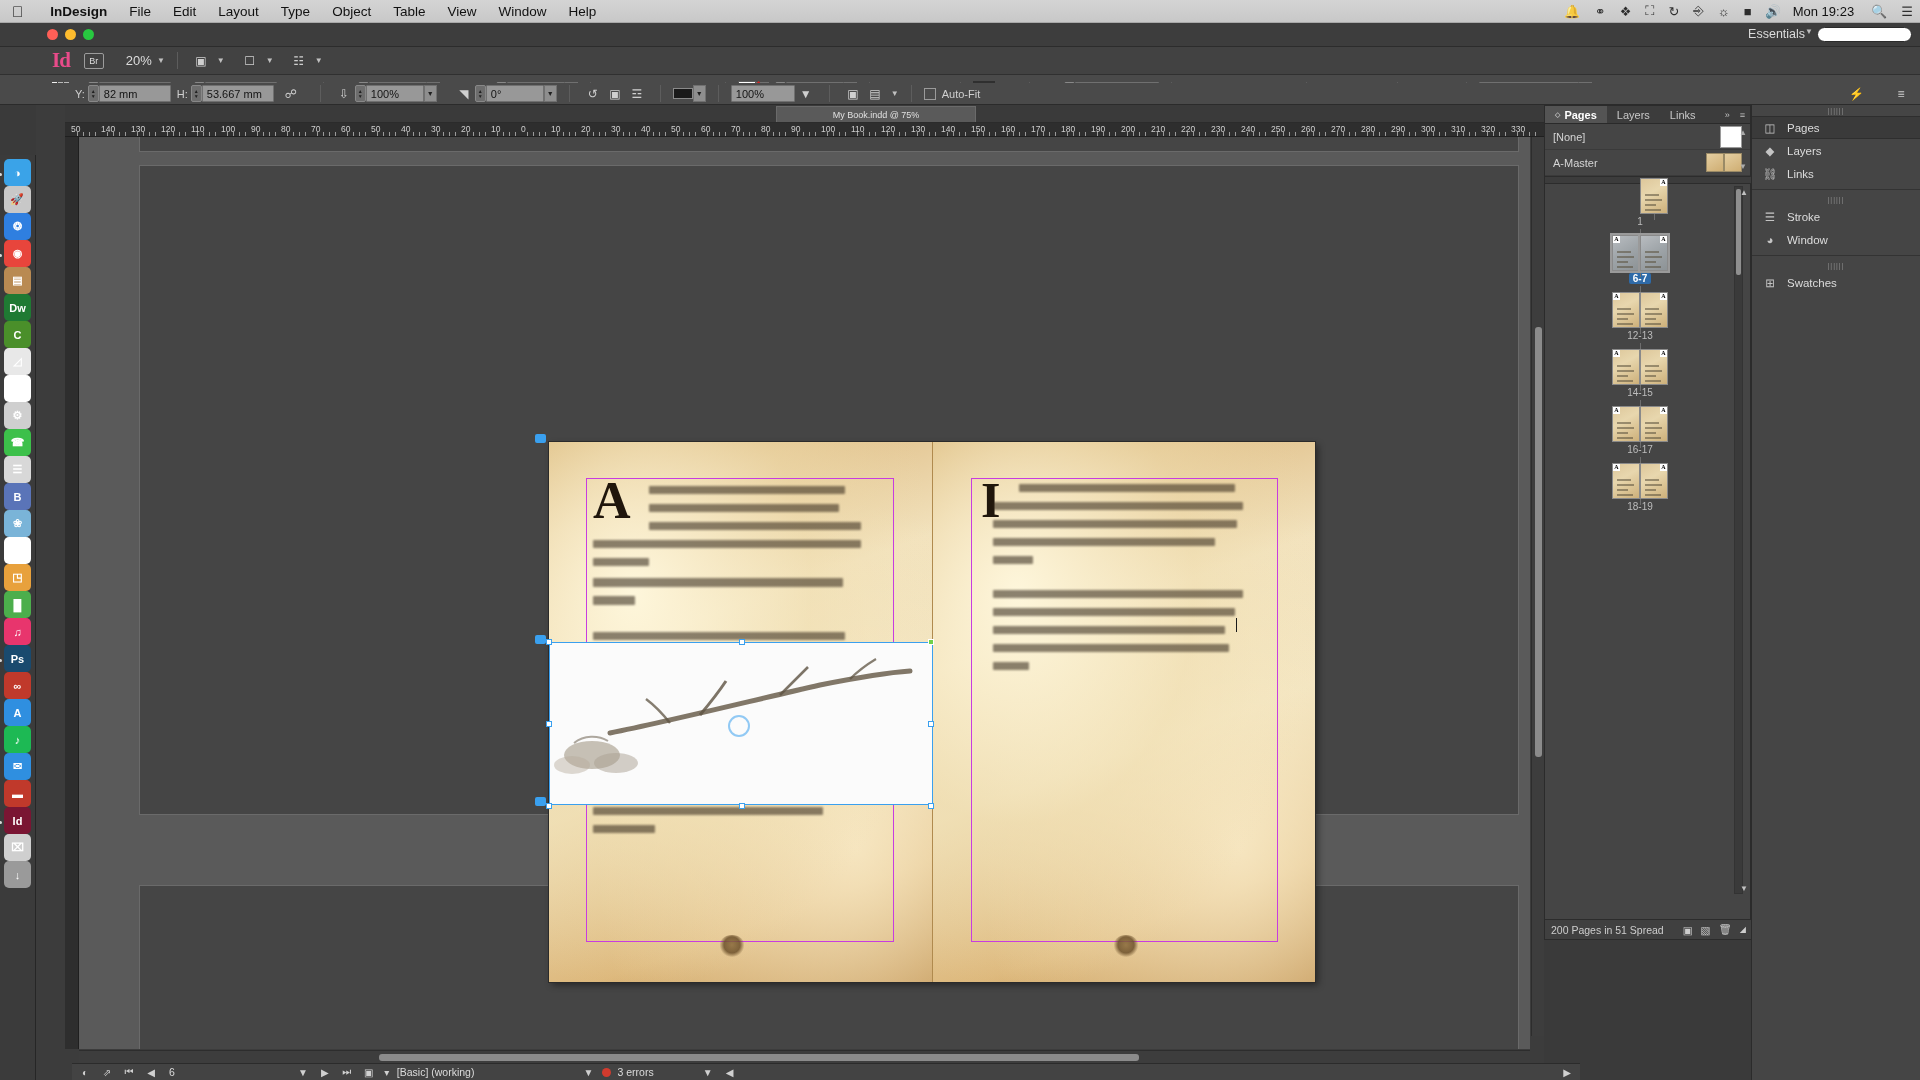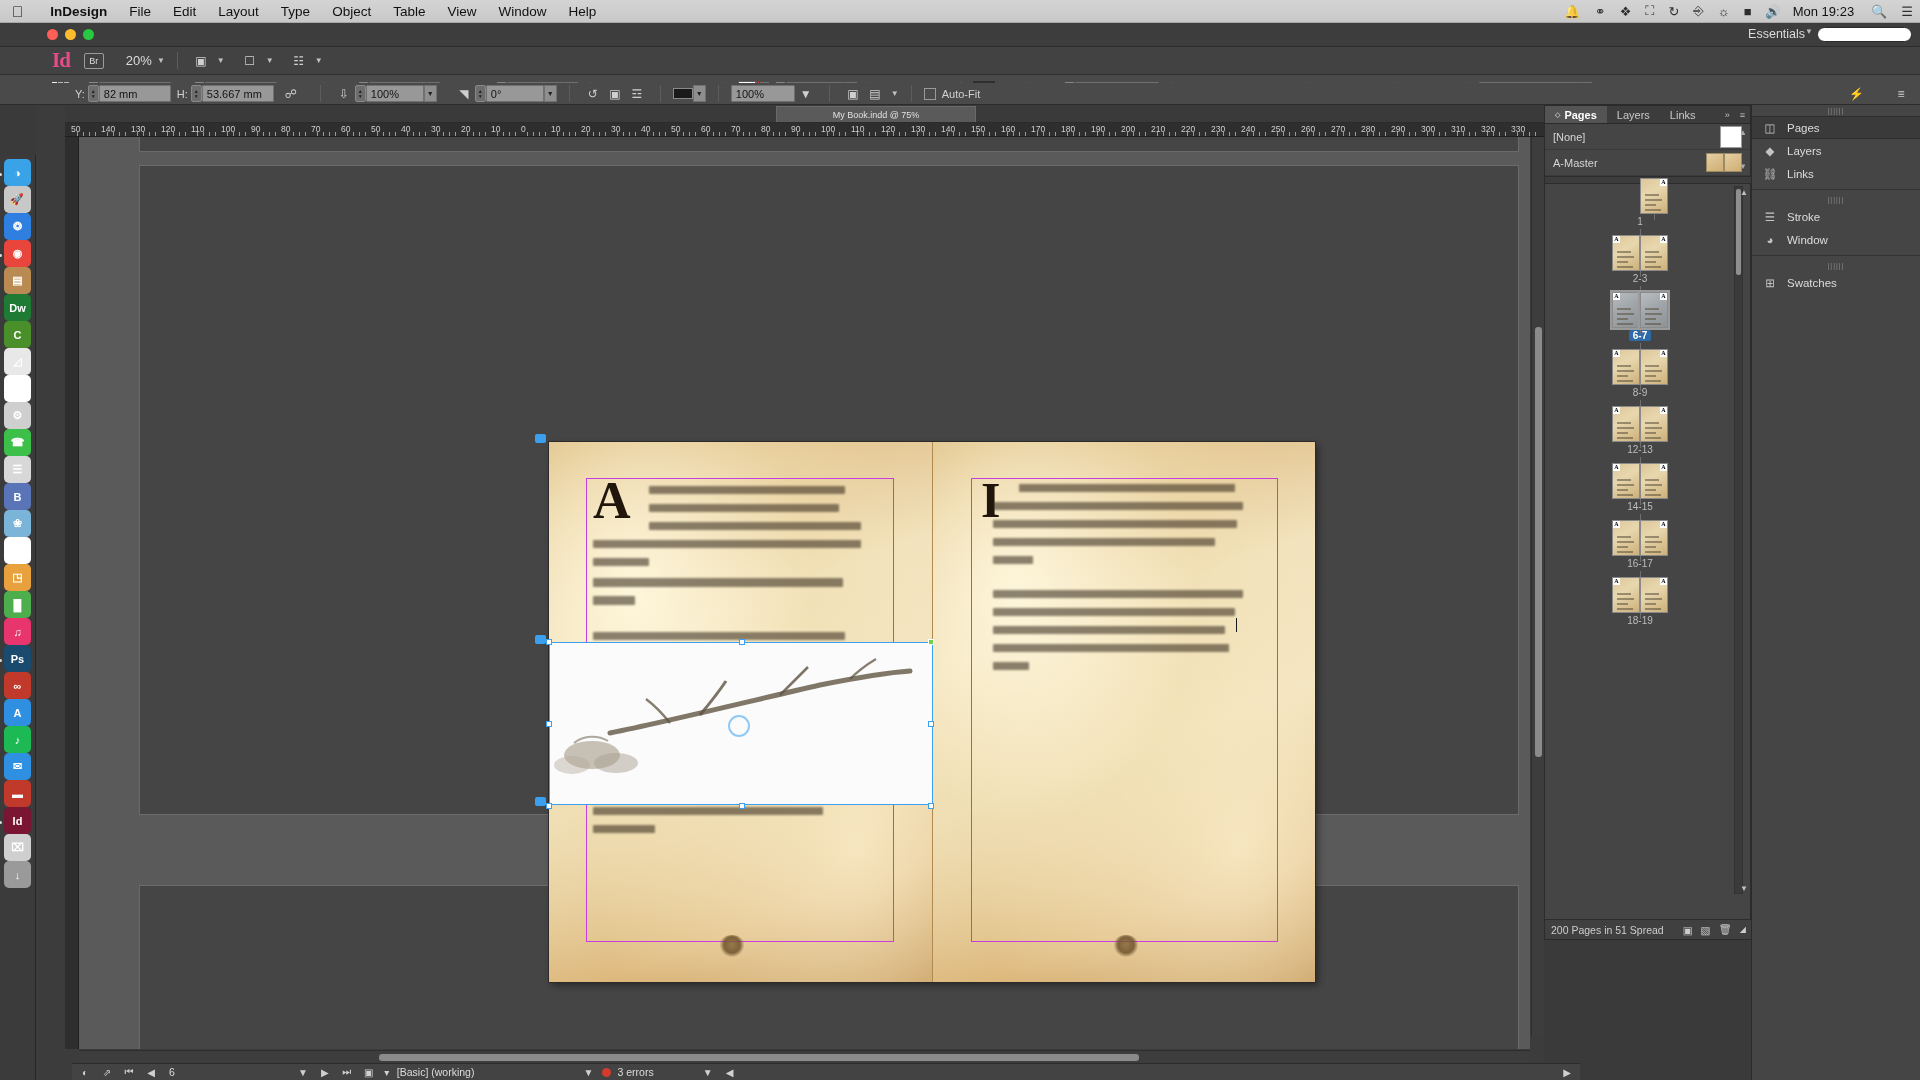--- a/index.html
+++ b/index.html
@@ -1103,76 +1103,36 @@
             <i class="ln" style="left: 4px; top: 20px; width: 17px; height: 2px;"></i>
             <i class="ln" style="left: 4px; top: 25px; width: 11px; height: 2px;"></i>
             <i class="ln" style="left: 4px; top: 30px; width: 16px; height: 2px;"></i>
           </div>
         </div>
         <div class="splabel">1</div>
       </div>
       <div class="spreaditem">
         <div class="thumbpair">
           <span class="centerline"></span>
-          <div class="thumb">
-            <span class="A l">A</span>
-            <i class="ln" style="left: 4px; top: 15px; width: 14px; height: 2px;"></i>
-            <i class="ln" style="left: 4px; top: 20px; width: 17px; height: 2px;"></i>
-            <i class="ln" style="left: 4px; top: 25px; width: 11px; height: 2px;"></i>
-            <i class="ln" style="left: 4px; top: 30px; width: 16px; height: 2px;"></i>
-          </div>
-          <div class="thumb">
-            <span class="A r">A</span>
-            <i class="ln" style="left: 4px; top: 15px; width: 14px; height: 2px;"></i>
-            <i class="ln" style="left: 4px; top: 20px; width: 17px; height: 2px;"></i>
-            <i class="ln" style="left: 4px; top: 25px; width: 11px; height: 2px;"></i>
-            <i class="ln" style="left: 4px; top: 30px; width: 16px; height: 2px;"></i>
-          </div>
-        </div>
-        <div class="splabel">2-3</div>
-      </div>
-      <div class="spreaditem">
-        <div class="thumbpair">
-          <span class="centerline"></span>
           <div class="thumb selhl" style="background: linear-gradient(150deg, rgb(184, 188, 192), rgb(158, 164, 168) 50%, rgb(141, 147, 150));">
             <span class="A l">A</span>
             <i class="ln" style="left: 4px; top: 15px; width: 14px; height: 2px;"></i>
             <i class="ln" style="left: 4px; top: 20px; width: 17px; height: 2px;"></i>
             <i class="ln" style="left: 4px; top: 25px; width: 11px; height: 2px;"></i>
             <i class="ln" style="left: 4px; top: 30px; width: 16px; height: 2px;"></i>
           </div>
           <div class="thumb selhl" style="background: linear-gradient(150deg, rgb(184, 188, 192), rgb(158, 164, 168) 50%, rgb(141, 147, 150));">
             <span class="A r">A</span>
             <i class="ln" style="left: 4px; top: 15px; width: 14px; height: 2px;"></i>
             <i class="ln" style="left: 4px; top: 20px; width: 17px; height: 2px;"></i>
             <i class="ln" style="left: 4px; top: 25px; width: 11px; height: 2px;"></i>
             <i class="ln" style="left: 4px; top: 30px; width: 16px; height: 2px;"></i>
           </div>
         </div>
         <div class="splabel sel">6-7</div>
-      </div>
-      <div class="spreaditem">
-        <div class="thumbpair">
-          <span class="centerline"></span>
-          <div class="thumb">
-            <span class="A l">A</span>
-            <i class="ln" style="left: 4px; top: 15px; width: 14px; height: 2px;"></i>
-            <i class="ln" style="left: 4px; top: 20px; width: 17px; height: 2px;"></i>
-            <i class="ln" style="left: 4px; top: 25px; width: 11px; height: 2px;"></i>
-            <i class="ln" style="left: 4px; top: 30px; width: 16px; height: 2px;"></i>
-          </div>
-          <div class="thumb">
-            <span class="A r">A</span>
-            <i class="ln" style="left: 4px; top: 15px; width: 14px; height: 2px;"></i>
-            <i class="ln" style="left: 4px; top: 20px; width: 17px; height: 2px;"></i>
-            <i class="ln" style="left: 4px; top: 25px; width: 11px; height: 2px;"></i>
-            <i class="ln" style="left: 4px; top: 30px; width: 16px; height: 2px;"></i>
-          </div>
-        </div>
-        <div class="splabel">8-9</div>
       </div>
       <div class="spreaditem">
         <div class="thumbpair">
           <span class="centerline"></span>
           <div class="thumb">
             <span class="A l">A</span>
             <i class="ln" style="left: 4px; top: 15px; width: 14px; height: 2px;"></i>
             <i class="ln" style="left: 4px; top: 20px; width: 17px; height: 2px;"></i>
             <i class="ln" style="left: 4px; top: 25px; width: 11px; height: 2px;"></i>
             <i class="ln" style="left: 4px; top: 30px; width: 16px; height: 2px;"></i>

